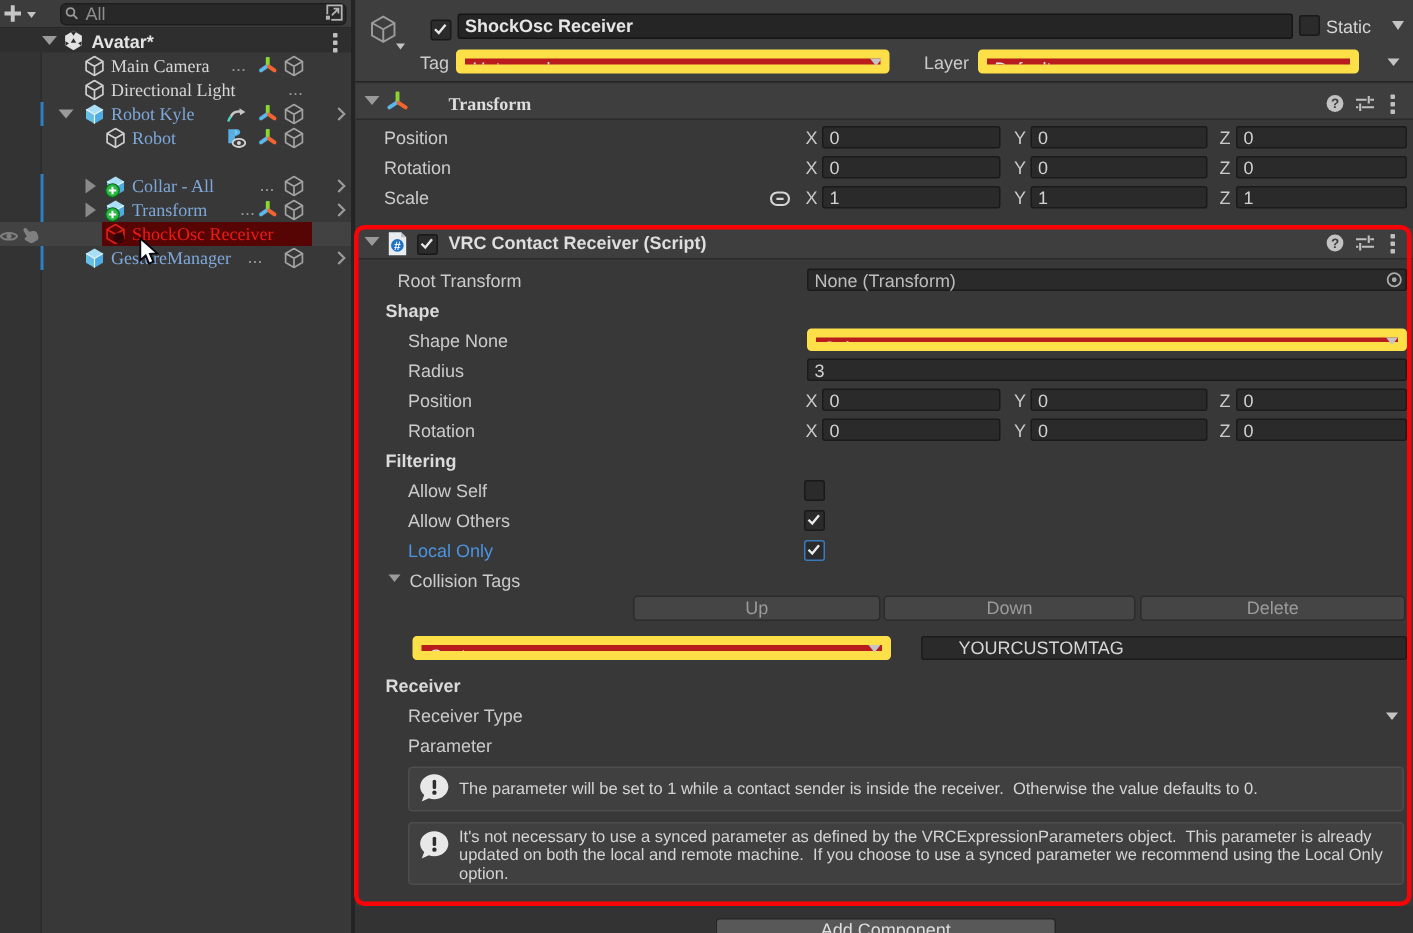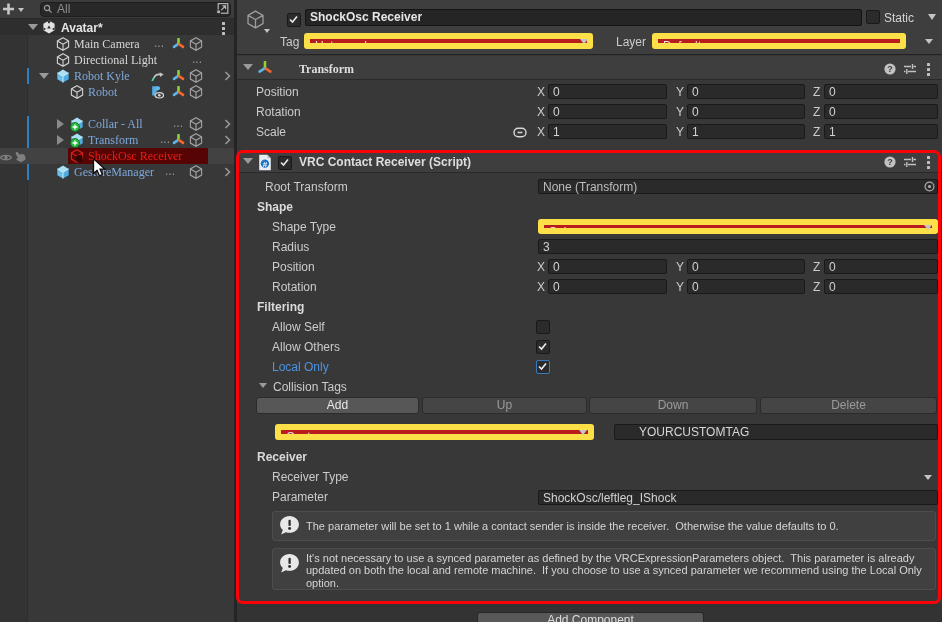--- a/index.html
+++ b/index.html
@@ -323,21 +323,21 @@
       <i></i>
     </div>
 
 <div class="lbl" style="left:265px;top:180px;">Root Transform</div>
 <div class="fld" style="left:538px;top:179px;width:400px;height:15px;line-height:14px;color:#bdbdbd;">None (Transform)</div>
 <svg class="a" style="left:923px;top:180px;" width="13" height="13" viewBox="0 0 13 13">
   <circle cx="6.5" cy="6.5" r="4.4" fill="none" stroke="#aaaaaa" stroke-width="1.2"></circle>
   <circle cx="6.5" cy="6.5" r="1.6" fill="#aaaaaa"></circle>
 </svg>
 <div class="lbl bold" style="left:257px;top:200px;color:#dadada;">Shape</div>
-<div class="lbl" style="left:272px;top:220px;">Shape Type</div>
+<div class="lbl" style="left:272px;top:220px;">Shape None</div>
 <div class="dd" style="left:538px;top:219px;width:400px;height:15px;line-height:14px;">Sphere</div>
 <div class="ddarr" style="left:924px;top:225px;"></div>
 <div class="lbl" style="left:272px;top:240px;">Radius</div>
 <div class="fld" style="left:538px;top:239px;width:400px;height:15px;line-height:14px;">3</div>
 <div class="lbl" style="left:272px;top:260px;">Position</div>
 <div class="lbl" style="left:272px;top:280px;">Rotation</div>
 <div id="vxyz">
       <div class="lbl" style="left:537px;top:260px;">X</div>
       <div class="fld" style="left:548px;top:259px;width:119px;height:15px;line-height:14px;">0</div>
       <div class="lbl" style="left:676px;top:260px;">Y</div>
@@ -360,32 +360,30 @@
       <path d="M2 5.5 L4.5 8 L9 2.5" fill="none" stroke="#ececec" stroke-width="1.6"></path>
     </svg>
 <div class="lbl" style="left:272px;top:360px;color:#4c93e0;">Local Only</div>
 <div class="cb" style="left:536px;top:360px;border-color:#3a79bb;"></div>
 <svg class="a" style="left:537px;top:361px;" width="11" height="11" viewBox="0 0 11 11">
       <path d="M2 5.5 L4.5 8 L9 2.5" fill="none" stroke="#ececec" stroke-width="1.6"></path>
     </svg>
 <div class="tri-d" style="left:259px;top:383px;border-left-width:4px;border-right-width:4px;border-top-width:5px;"></div>
 <div class="lbl" style="left:273px;top:380px;">Collision Tags</div>
 
-<div class="a" style="left:256px;top:397px;width:163px;height:17px;background:#575757;border:1px solid #2b2b2b;border-radius:3px;box-sizing:border-box;text-align:center;line-height:15px;color:#e8e8e8;">Add</div>
 <div class="a" style="left:589px;top:397px;width:168px;height:17px;background:#454545;border:1px solid #2b2b2b;border-radius:3px;box-sizing:border-box;text-align:center;line-height:15px;color:#9b9b9b;">Down</div>
 <div class="a" style="left:422px;top:397px;width:165px;height:17px;background:#454545;border:1px solid #2b2b2b;border-radius:3px;box-sizing:border-box;text-align:center;line-height:15px;color:#9b9b9b;">Up</div>
 <div class="a" style="left:760px;top:397px;width:177px;height:17px;background:#454545;border:1px solid #2b2b2b;border-radius:3px;box-sizing:border-box;text-align:center;line-height:15px;color:#9b9b9b;">Delete</div>
 <div class="dd" style="left:275px;top:424px;width:319px;height:16px;line-height:15px;">Custom</div>
 <div class="ddarr" style="left:579px;top:430px;"></div>
 <div class="fld" style="left:614px;top:424px;width:324px;height:16px;line-height:15px;color:#d6d6d6;padding-left:24px;">YOURCUSTOMTAG</div>
 <div class="lbl bold" style="left:257px;top:450px;color:#dadada;">Receiver</div>
 <div class="lbl" style="left:272px;top:470px;">Receiver Type</div>
 <div class="ddarr" style="left:924px;top:475px;"></div>
 <div class="lbl" style="left:272px;top:490px;">Parameter</div>
-<div class="fld" style="left:538px;top:490px;width:400px;height:15px;line-height:14px;">ShockOsc/leftleg_IShock</div>
 
 <div class="a" style="left:272px;top:511px;width:664px;height:30px;background:#404040;border:1px solid #4d4d4d;border-radius:3px;box-sizing:border-box;"></div>
 <svg class="a" style="left:278px;top:514px;" width="23" height="23" viewBox="0 0 22 22">
   <path d="M11 2 C16 2 20 5.6 20 10 C20 14.4 16 18 11 18 C9.8 18 8.6 17.8 7.6 17.4 L3 19.5 L4.6 15.3 C3 13.9 2 12 2 10 C2 5.6 6 2 11 2 Z" fill="#e8e8e8"></path>
   <rect x="10" y="5.5" width="2.2" height="6" rx="1" fill="#2d2d2d"></rect>
   <circle cx="11.1" cy="13.8" r="1.4" fill="#2d2d2d"></circle>
 </svg>
 <div class="lbl" style="left:306px;top:520px;font-size:11px;color:#d4d4d4;">The parameter will be set to 1 while a contact sender is inside the receiver.&nbsp; Otherwise the value defaults to 0.</div>
 <div class="a" style="left:272px;top:548px;width:664px;height:42px;background:#404040;border:1px solid #4d4d4d;border-radius:3px;box-sizing:border-box;"></div>
 <svg class="a" style="left:278px;top:552px;" width="23" height="23" viewBox="0 0 22 22">

